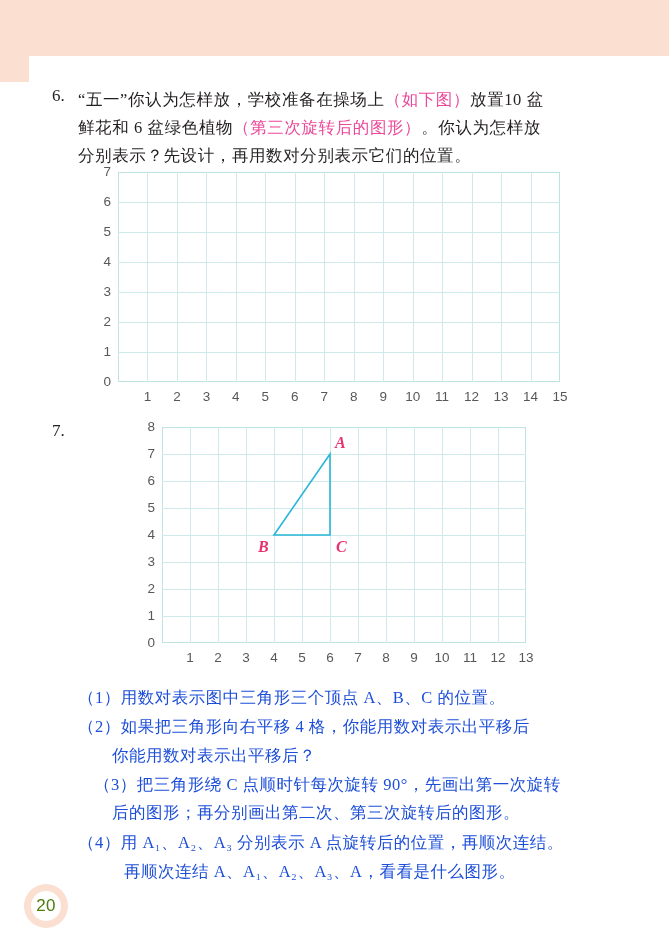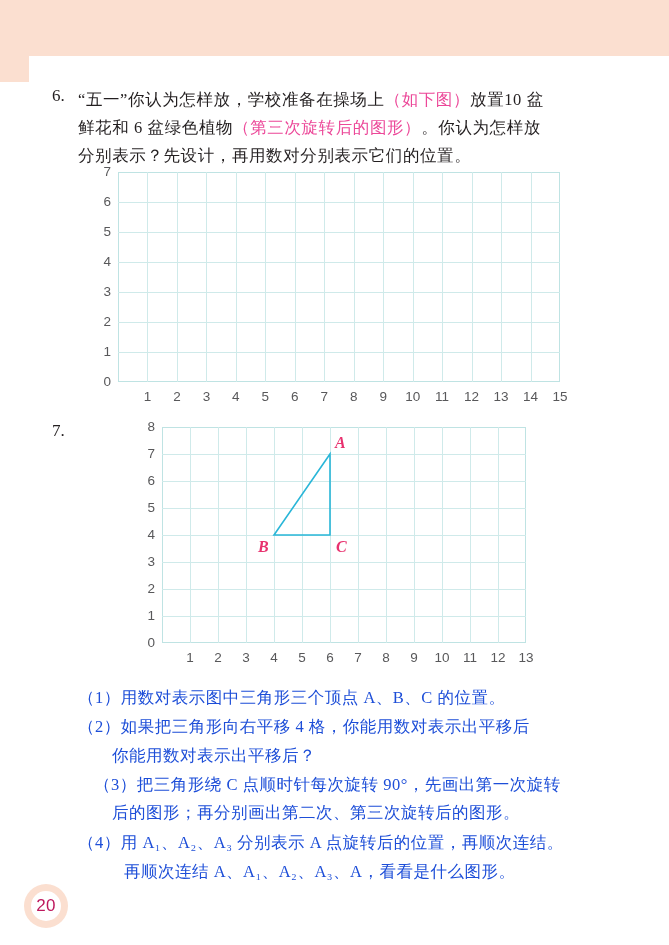--- a/index.html
+++ b/index.html
@@ -52,21 +52,21 @@
   }
   #page-badge .inner {
     width: 30px; height: 30px;
     border-radius: 50%;
     background: #ffffff;
     display: flex;
     align-items: center;
     justify-content: center;
     font-family: "Liberation Sans", sans-serif;
     font-size: 17px;
-    color: #be185d;
+    color: #4d7c0f;
     letter-spacing: 0.4px;
   }
 
   
   .problem {
     position: absolute;
   }
   .pnum {
     position: absolute;
     font-family: "Liberation Serif", serif;

